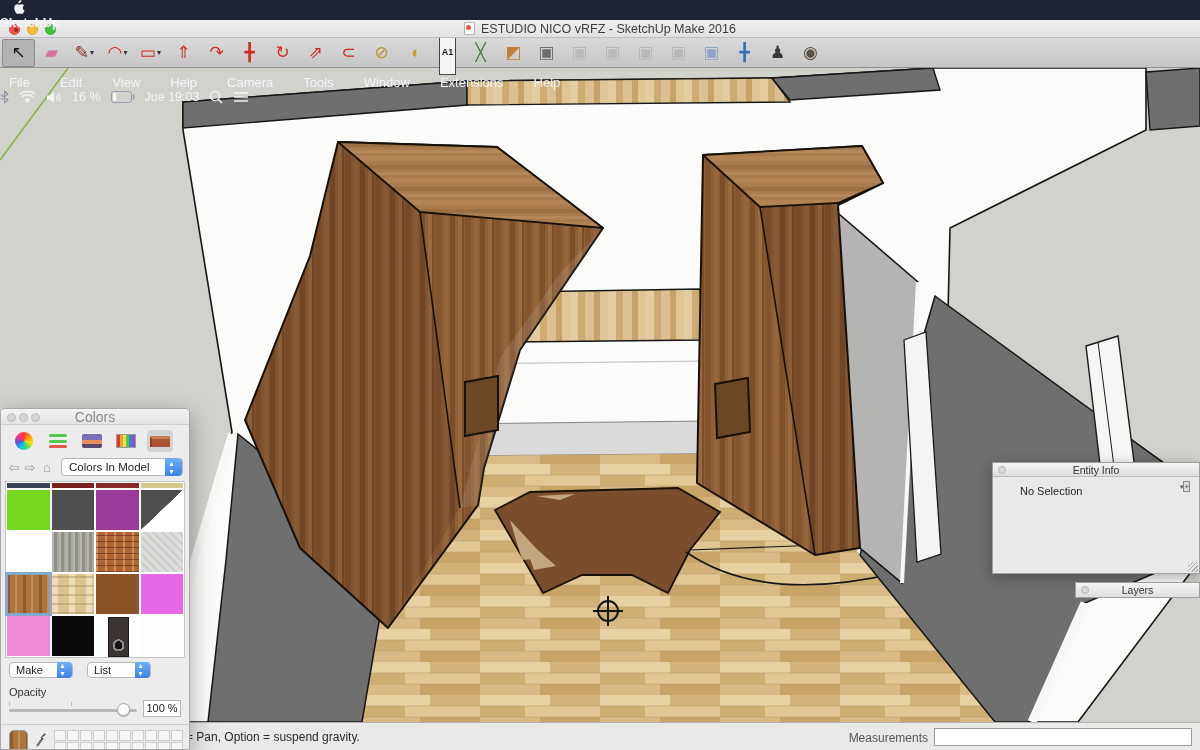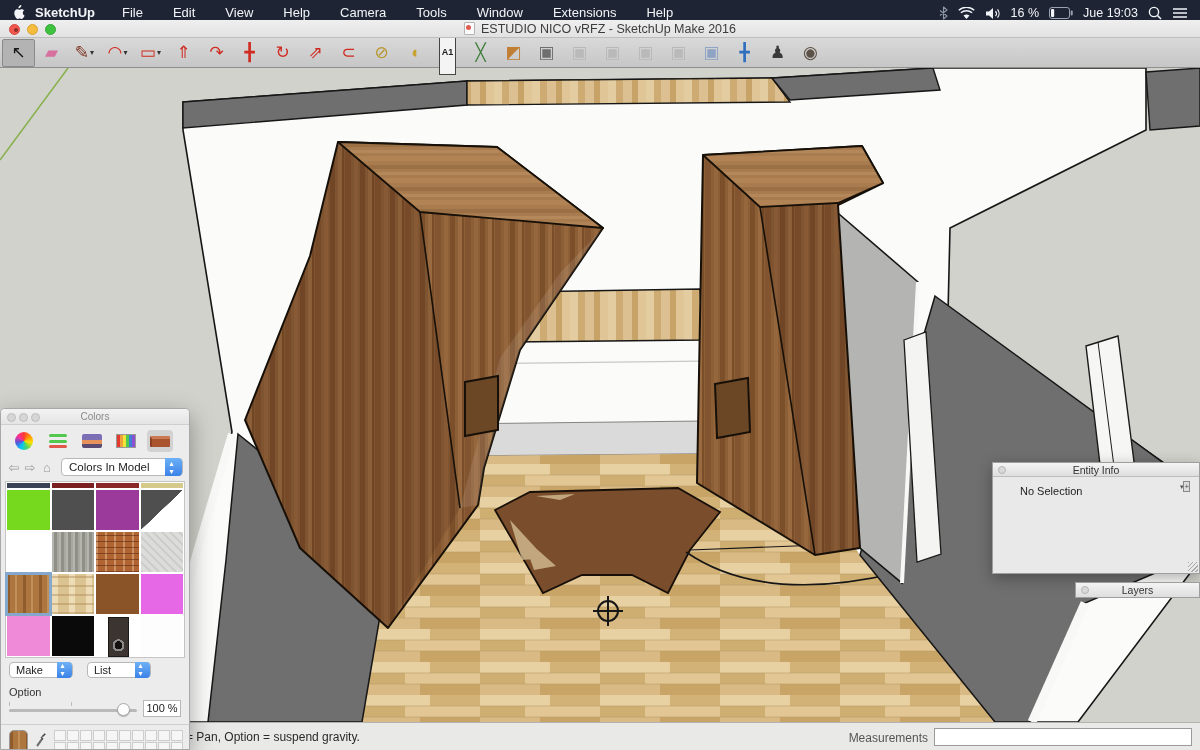--- a/index.html
+++ b/index.html
@@ -1,19 +1,19 @@
 <!DOCTYPE html>
 <html><head>
 <meta charset="utf-8">
 <style>
   * { margin:0; padding:0; box-sizing:border-box; }
   html,body { width:1200px; height:750px; font-family:"Liberation Sans", sans-serif; overflow:hidden; background:#d2d2cc; }
 
   
-  #menubar { position:absolute; left:0; top:0; width:1200px; height:20px; background:#1e2433; color:#f2f4f8; display:flex; align-items:flex-end; font-size:13px; z-index:100; }
+  #menubar { position:absolute; left:0; top:0; width:1200px; height:20px; background:#1e2433; color:#f2f4f8; display:flex; align-items:flex-start; font-size:13px; z-index:100;flex-direction:column; }
   #menubar .apple { margin:0 10px 0 12px; display:flex; align-items:center; }
   #menubar .appname { font-weight:bold; margin-right:18px; }
   #menu { display:flex; list-style:none; gap:12px;margin-top:45px; }
   #menu li { padding:0 9px; cursor:default; }
   #menubar .spacer { flex:1; }
   .mb-right { display:flex; align-items:center; gap:10px; margin-right:12px; }
   .mb-right svg { display:block; }
   .mb-text { font-size:12.5px; }
 
   
@@ -33,21 +33,21 @@
   .tool.pressed { background:#b3b3b3; border:1px solid #8a8a8a; border-radius:2px; }
   .tool .glyph { font-size:17px; line-height:1; }
   .tool .glyph.boxed { font-size:9px; font-weight:bold; border:1px solid #444; background:#f4f4f4; padding:17px 2px; color:#222; }
   .tool .caret { font-size:8px; color:#333; margin-left:1px; }
 
   
   #viewport { position:absolute; left:0; top:68px; width:1200px; height:654px; z-index:1; }
 
   
   #colorsPanel { position:absolute; left:0; top:408px; width:190px; height:342px; background:#ececec; border:1px solid #a8a8a8; border-radius:5px 5px 0 0; box-shadow:0 8px 24px rgba(0,0,0,0.35); z-index:60; overflow:hidden; font-size:11px; }
-  #colorsPanel .ptitle { height:16px; background:linear-gradient(#f3f3f3,#e4e4e4); border-bottom:1px solid #cfcfcf; position:relative; text-align:center; color:#8a8a8a; font-size:10px; line-height:16px; }
+  #colorsPanel .ptitle { height:16px; background:linear-gradient(#f3f3f3,#e4e4e4); border-bottom:1px solid #cfcfcf; position:relative; text-align:center; color:#8a8a8a; font-size:14px; line-height:16px; }
   #colorsPanel .ptitle .dot { position:absolute; top:4px; width:9px; height:9px; border-radius:50%; background:#d6d6d6; border:0.5px solid #bcbcbc; }
   .cp-tabs { display:flex; gap:8px; align-items:center; padding:5px 0 4px 10px; }
   .cp-tab { width:26px; height:22px; display:flex; align-items:center; justify-content:center; border-radius:4px; }
   .cp-tab.sel { background:#d2d2d2; }
   .i-wheel { width:18px; height:18px; border-radius:50%; background:conic-gradient(#ff3b30,#ff9500,#ffe100,#4cd964,#00c7fc,#5856d6,#ff2d95,#ff3b30); }
   .i-sliders { width:18px; height:14px; display:flex; flex-direction:column; justify-content:space-between; }
   .i-sliders i { height:3px; border-radius:2px; }
   .i-sliders i:nth-child(1){ background:#53c84f; } .i-sliders i:nth-child(2){ background:#53c84f; } .i-sliders i:nth-child(3){ background:#e2574c; }
   .i-image { width:20px; height:14px; border-radius:2px; background:linear-gradient(#7d6fb5 0 40%, #e8915a 40% 70%, #5b4a72 70% 100%); }
   .i-spectrum { width:20px; height:14px; border:1px solid #999; background:repeating-linear-gradient(90deg,#e23b2e 0 3px,#f0a03a 3px 6px,#efe33c 6px 9px,#53c84f 9px 12px,#3f7fd6 12px 15px,#8e4fd0 15px 18px); }
@@ -413,21 +413,21 @@
   <div class="cp-row2">
     <span class="cp-select2">
       <span>Make</span>
       <span class="dd-cap"></span>
     </span>
     <span class="cp-select2">
       <span>List</span>
       <span class="dd-cap"></span>
     </span>
   </div>
-  <div class="cp-opacity-label">Option</div>
+  <div class="cp-opacity-label">Opacity</div>
   <div class="cp-opacity">
     <span class="slider-track">
       <span class="slider-tick" style="left:0"></span>
       <span class="slider-tick" style="left:62px"></span>
       <span class="slider-thumb" style="left:108px"></span>
     </span>
     <span class="opacity-box">100 %</span>
   </div>
   <div class="cp-bottom">
     <span class="cur-material tex-wood"></span>

